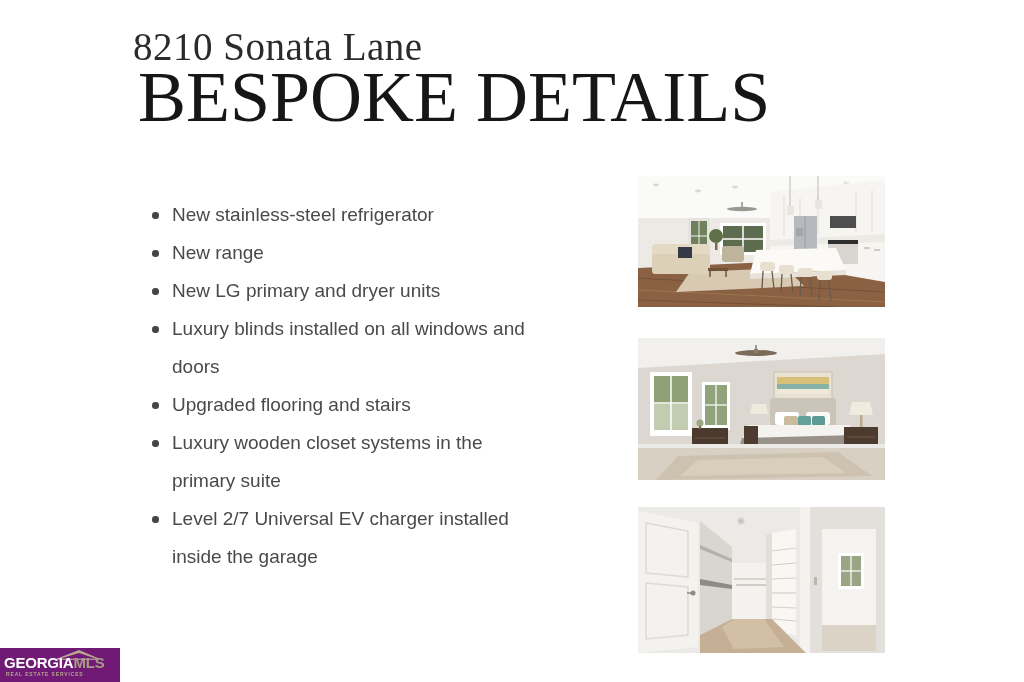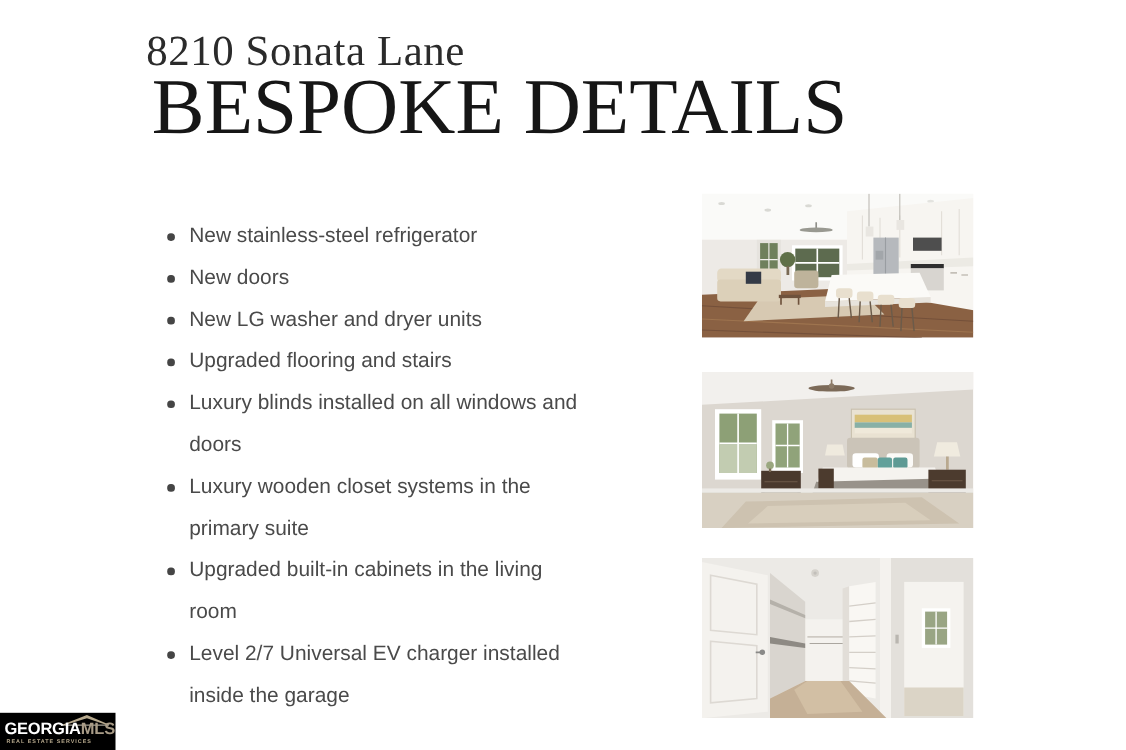--- a/index.html
+++ b/index.html
@@ -42,22 +42,22 @@
 
   
   .photo { position:absolute; left:638px; width:247px; overflow:hidden; }
   .photo svg { display:block; width:100%; height:100%; }
   #photo-kitchen { top:176px; height:131px; }
   #photo-bedroom { top:338px; height:142px; }
   #photo-closet  { top:507px; height:146px; }
 
   
   .mls-logo {
-    position:absolute; left:0px; top:648px; width:105px; height:34px;
-    background:#000000; color:#fff; overflow:hidden;
+    position:absolute; left:0px; top:648px; width:120px; height:34px;
+    background:#701a75; color:#fff; overflow:hidden;
   }
   .mls-roof { position:absolute; left:55px; top:1px; }
   .mls-name {
     position:absolute; left:4px; top:7px; white-space:nowrap;
     font-size:15px; font-weight:700; letter-spacing:-0.2px; line-height:1;
   }
   .mls-name .part1 { color:#ffffff; }
   .mls-name .part2 { color:#a99c87; }
   .mls-tagline {
     position:absolute; left:6px; top:24px; white-space:nowrap;
@@ -68,29 +68,27 @@
 </head>
 <body>
 
 <div class="page">
 
   <div class="address">8210 Sonata Lane</div>
   <h1 class="title">BESPOKE DETAILS</h1>
 
   <ul class="features">
     <li>New stainless-steel refrigerator</li>
-    <li>New doors</li>
-    <li>New LG washer and dryer units</li>
-    <li>Upgraded flooring and stairs</li>
+    <li>New range</li>
+    <li>New LG primary and dryer units</li>
     <li>Luxury blinds installed on all windows and
 doors</li>
+    <li>Upgraded flooring and stairs</li>
     <li>Luxury wooden closet systems in the
 primary suite</li>
-    <li>Upgraded built-in cabinets in the living
-room</li>
     <li>Level 2/7 Universal EV charger installed
 inside the garage</li>
   </ul>
 
   <figure class="photo" id="photo-kitchen" aria-label="Open-concept kitchen and living area with white cabinetry, island and bar stools">
     <svg viewBox="0 0 247 131" preserveAspectRatio="none" role="img">
       <rect width="247" height="131" fill="#f2efec"></rect>
       <rect width="247" height="42" fill="#fafaf8"></rect>
       <ellipse cx="18" cy="9" rx="3" ry="1.4" fill="#d9d9d4"></ellipse>
       <ellipse cx="60" cy="15" rx="3" ry="1.4" fill="#d9d9d4"></ellipse>

